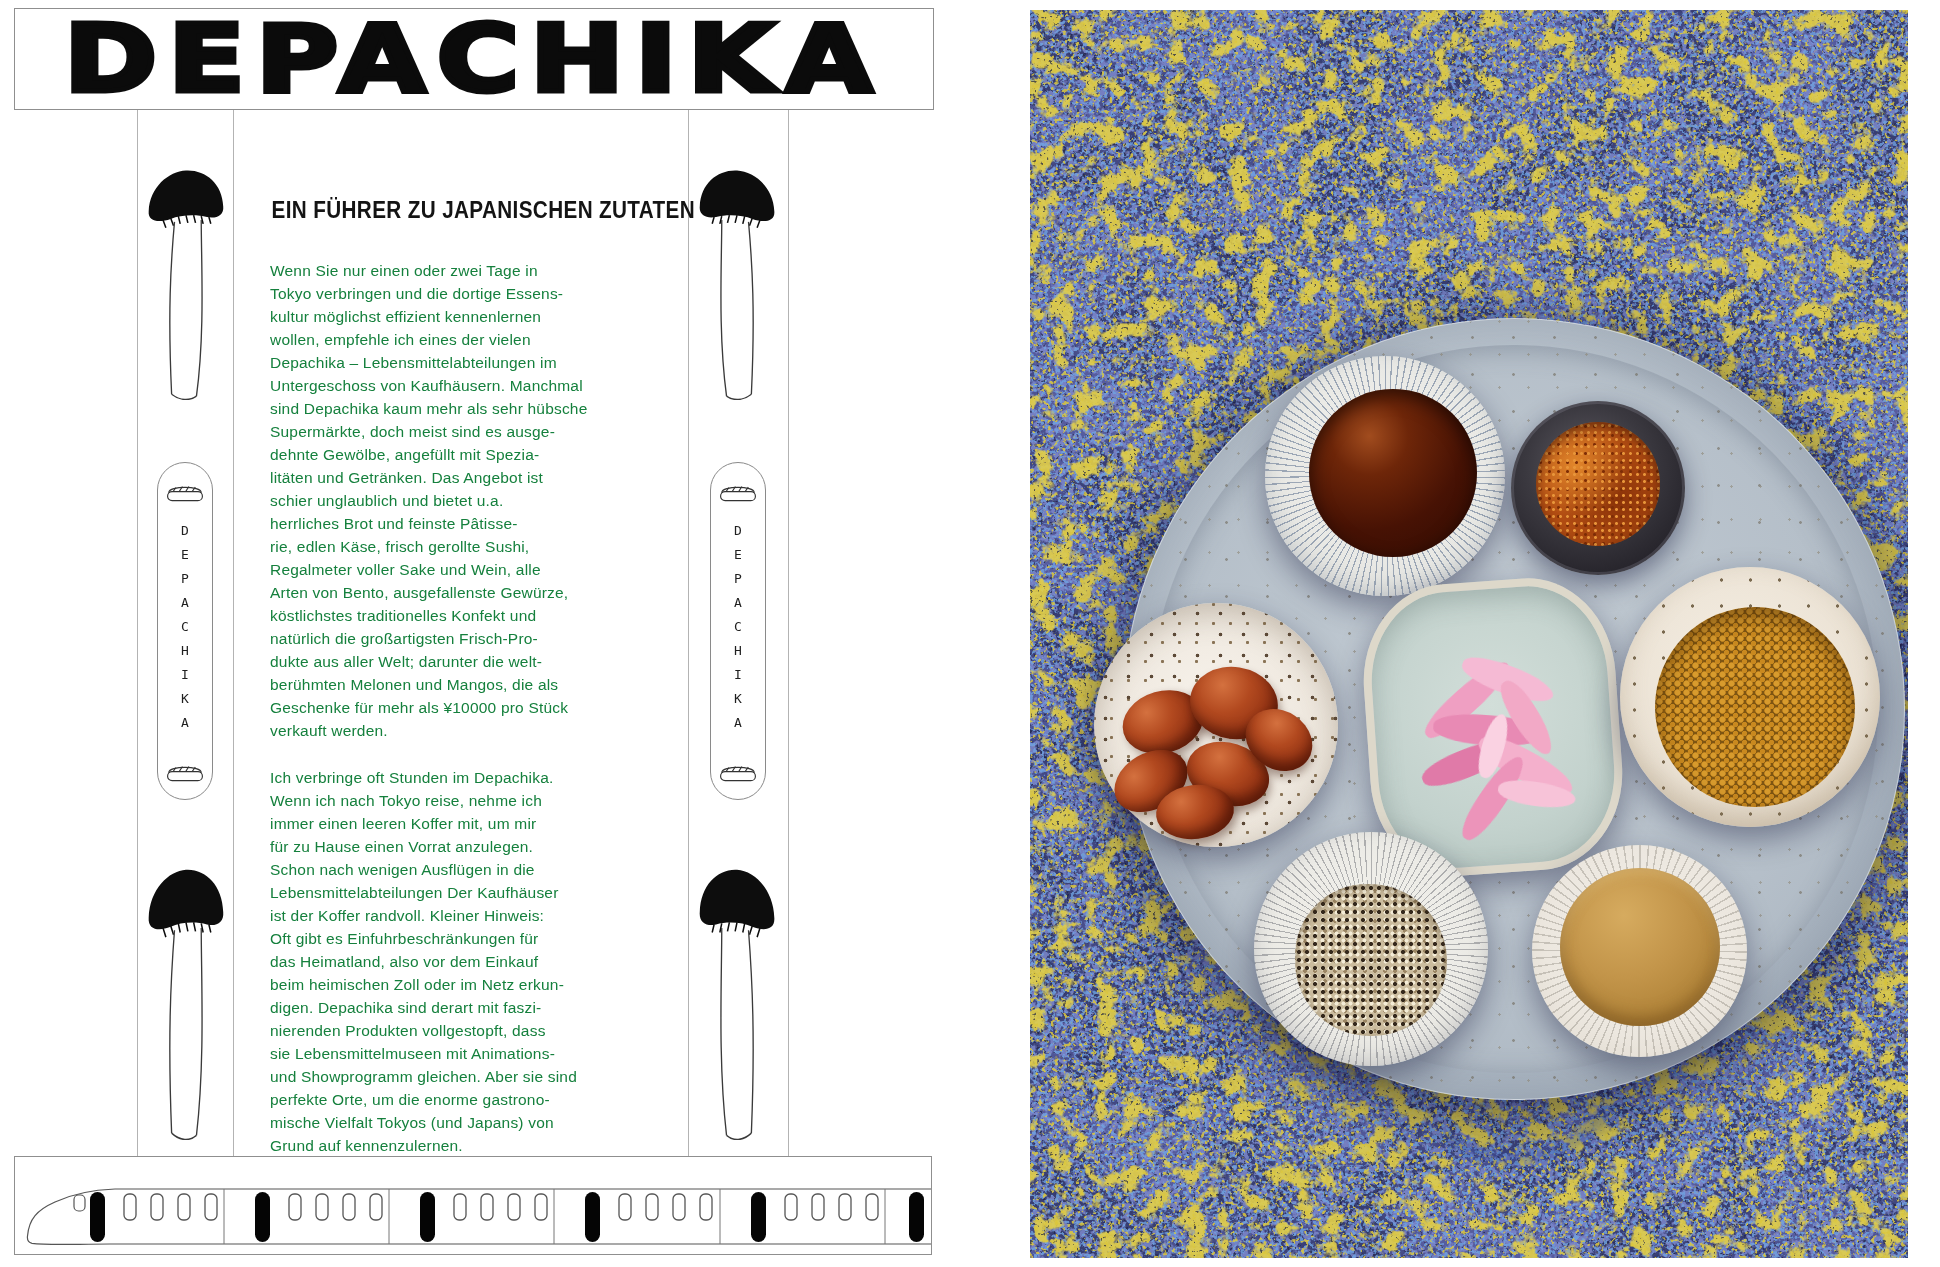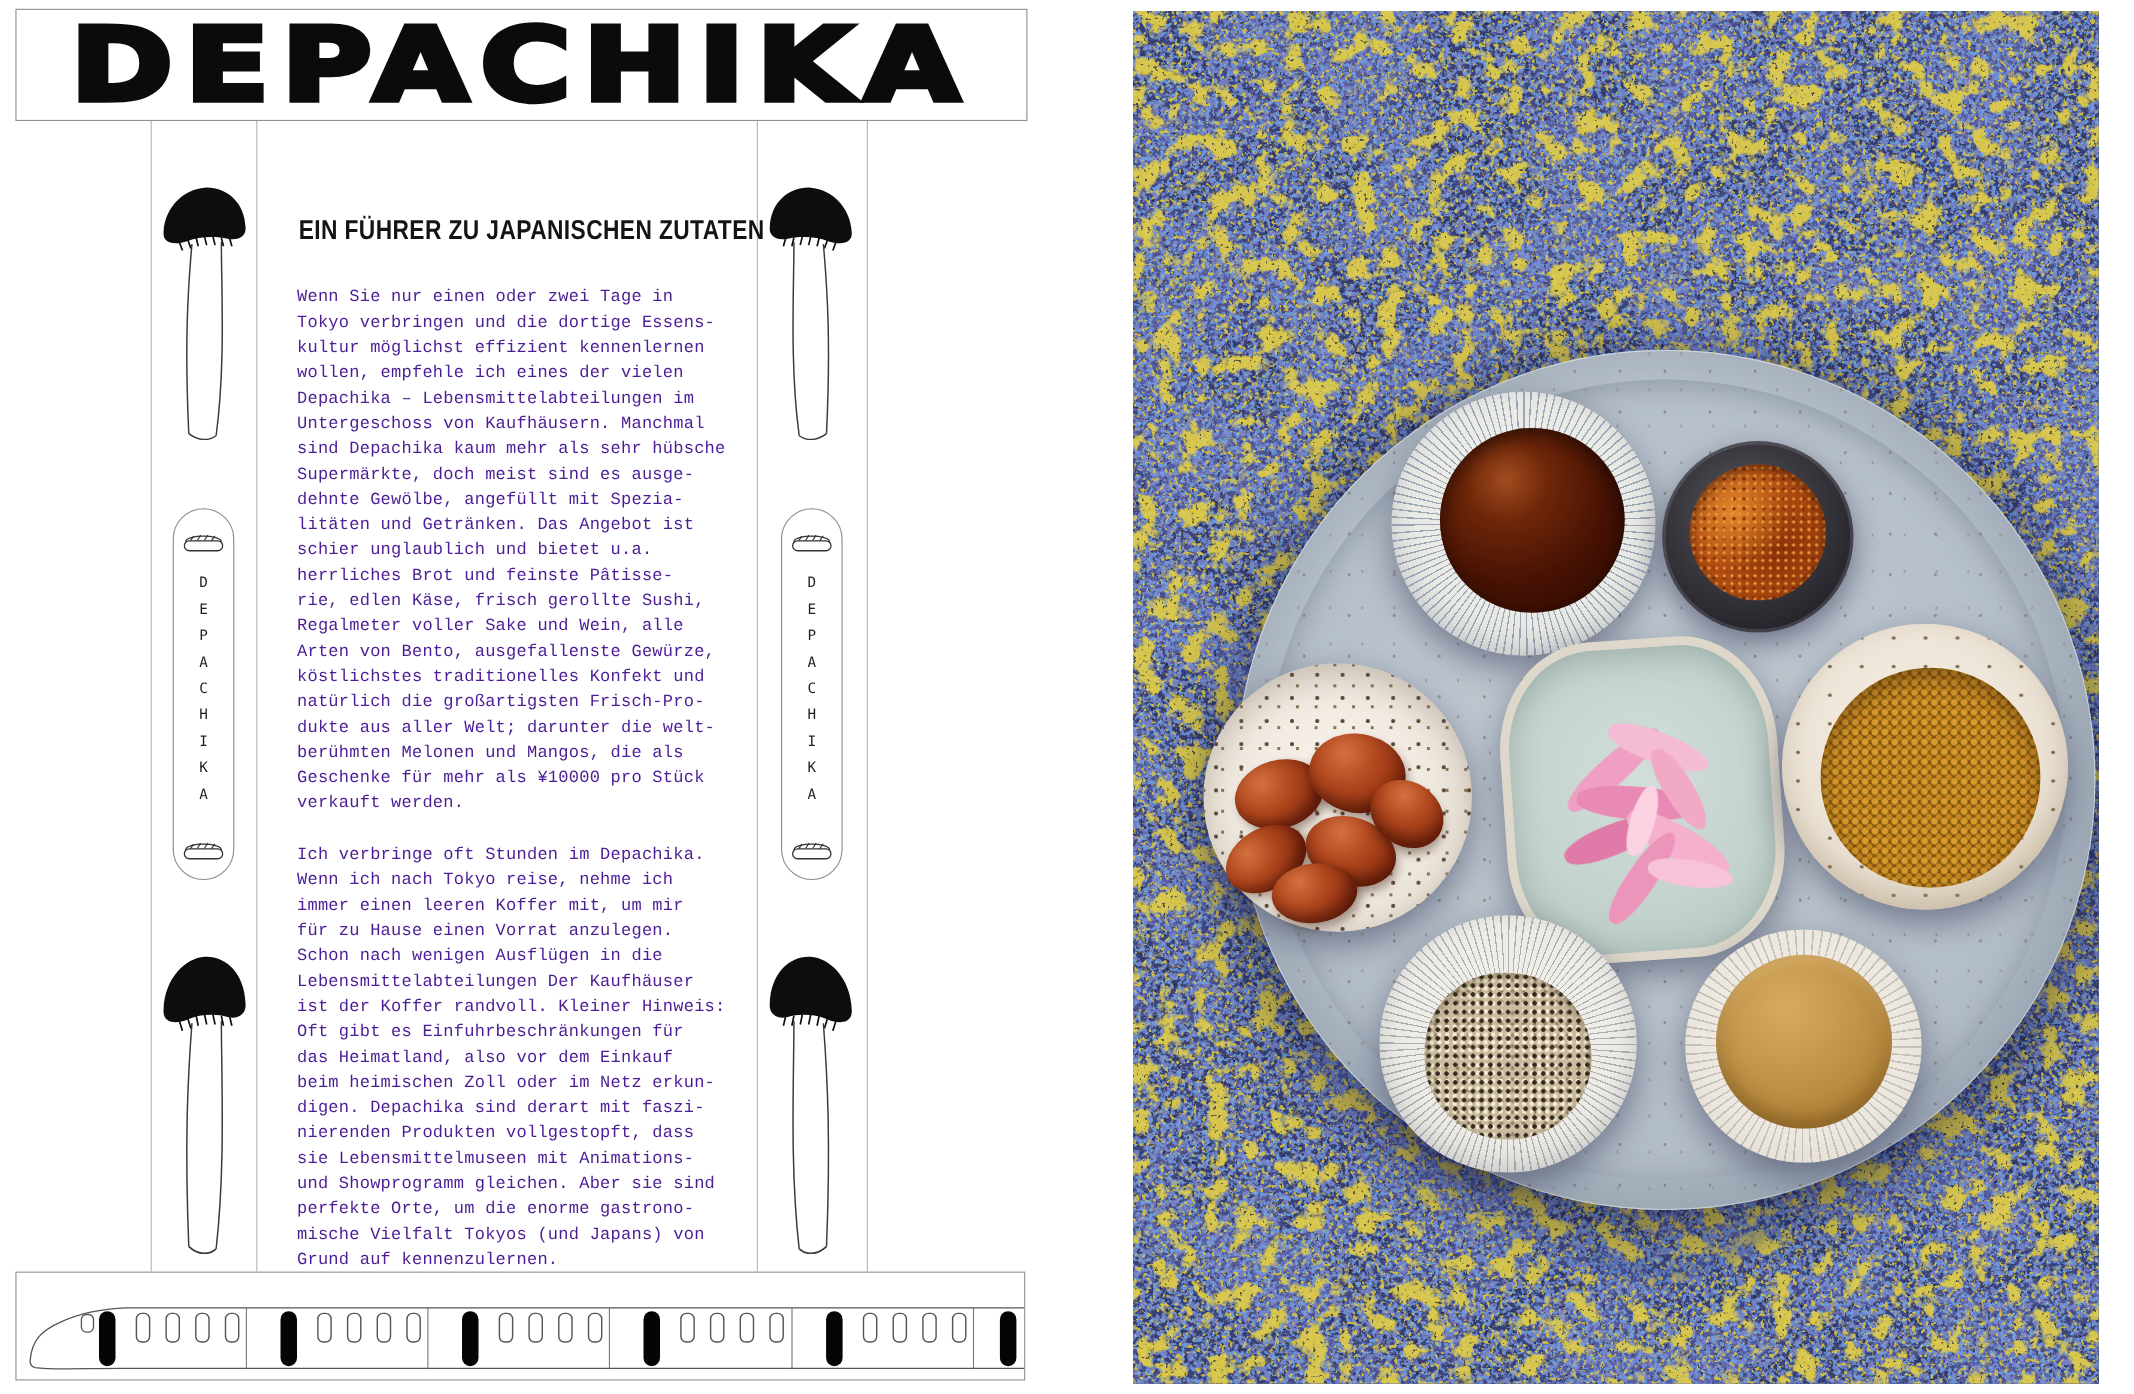--- a/index.html
+++ b/index.html
@@ -12,22 +12,22 @@
   .title-text{display:inline-block;line-height:102px;font-family:"DejaVu Sans",sans-serif;
               font-weight:700;font-size:92px;color:#0b0b0b;letter-spacing:9px;
               -webkit-text-stroke:5px #0b0b0b;transform:scaleX(1.22);transform-origin:50% 50%;
               white-space:nowrap;}
   .vrule{position:absolute;top:110px;height:1046px;width:1px;background:#b3b3b3;}
   .heading{position:absolute;left:250px;top:196px;width:430px;text-align:center;
            font-family:"Liberation Sans",sans-serif;font-weight:700;font-size:23px;
            letter-spacing:.4px;color:#141414;transform:scale(.9,1.08);transform-origin:50% 50%;
            white-space:nowrap;}
   .para{position:absolute;left:270px;white-space:pre;
-        font-family:Liberation Mono, monospace;font-size:15.5px;line-height:23px;
-        letter-spacing:.2px;color:#4c1d95;}
+        font-family:Liberation Sans, sans-serif;font-size:15.5px;line-height:23px;
+        letter-spacing:.2px;color:#15803d;}
   .para1{top:259px;}
   .para2{top:766px;}
 
   .mushroom{position:absolute;width:86px;}
   .sleeve{position:absolute;width:56px;height:338px;top:462px;border:1px solid #8a8a8a;
           border-radius:28px;background:#fff;display:flex;flex-direction:column;
           align-items:center;justify-content:space-between;padding:16px 0;box-sizing:border-box;}
   .v-label{writing-mode:vertical-rl;text-orientation:upright;
            font-family:"DejaVu Sans Mono",monospace;font-size:13px;letter-spacing:9px;
            color:#1f1f1f;}

